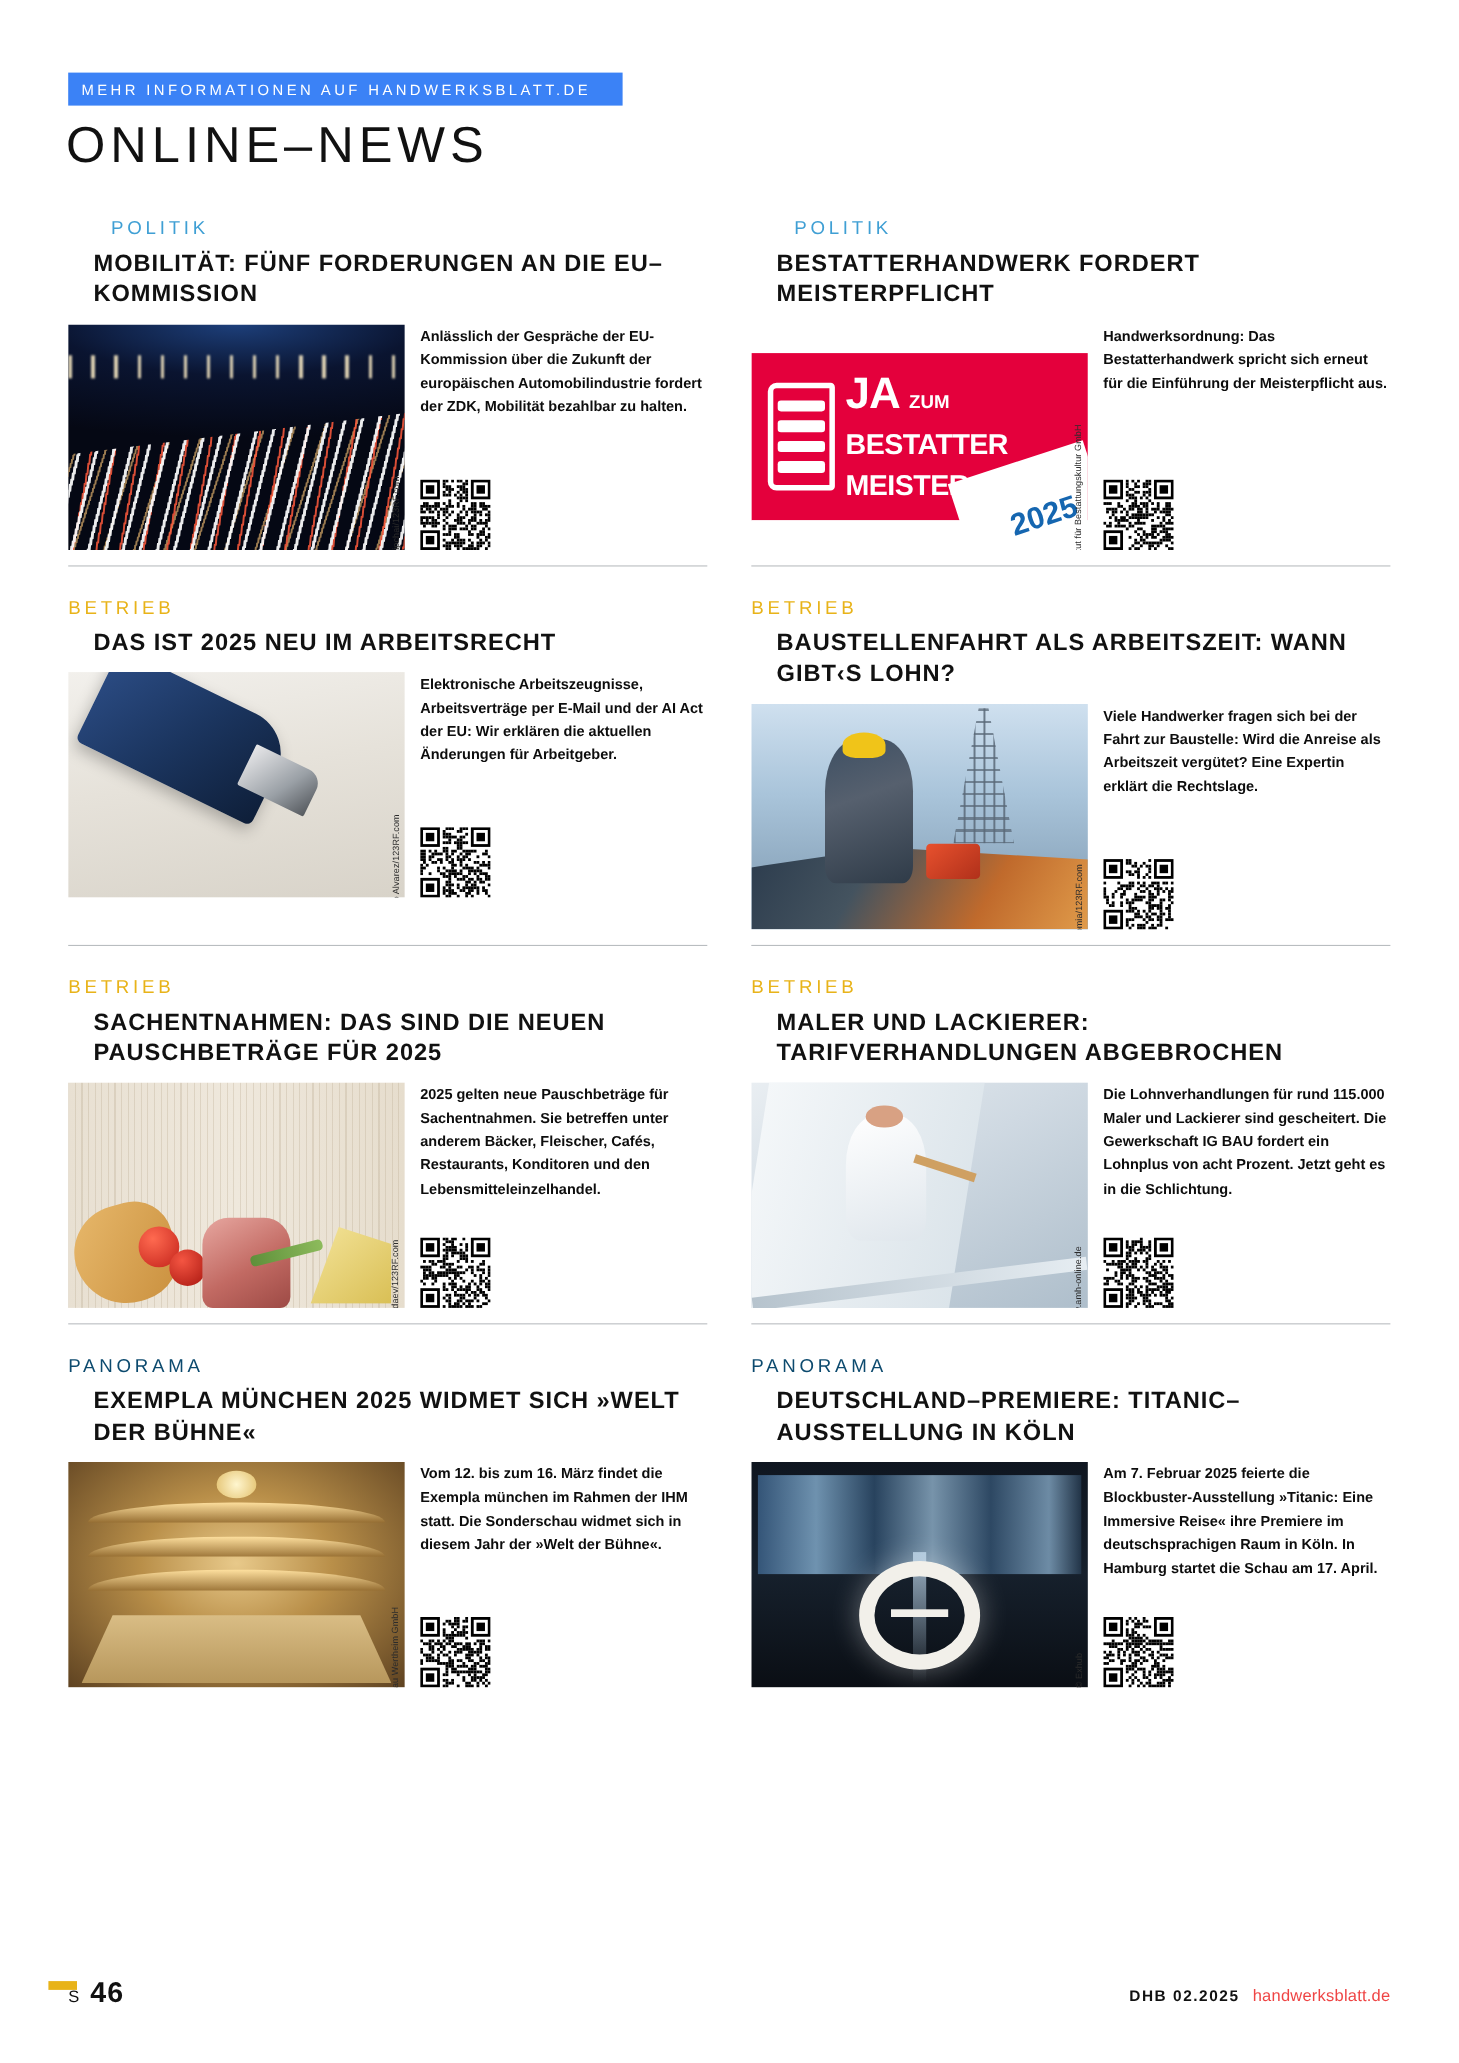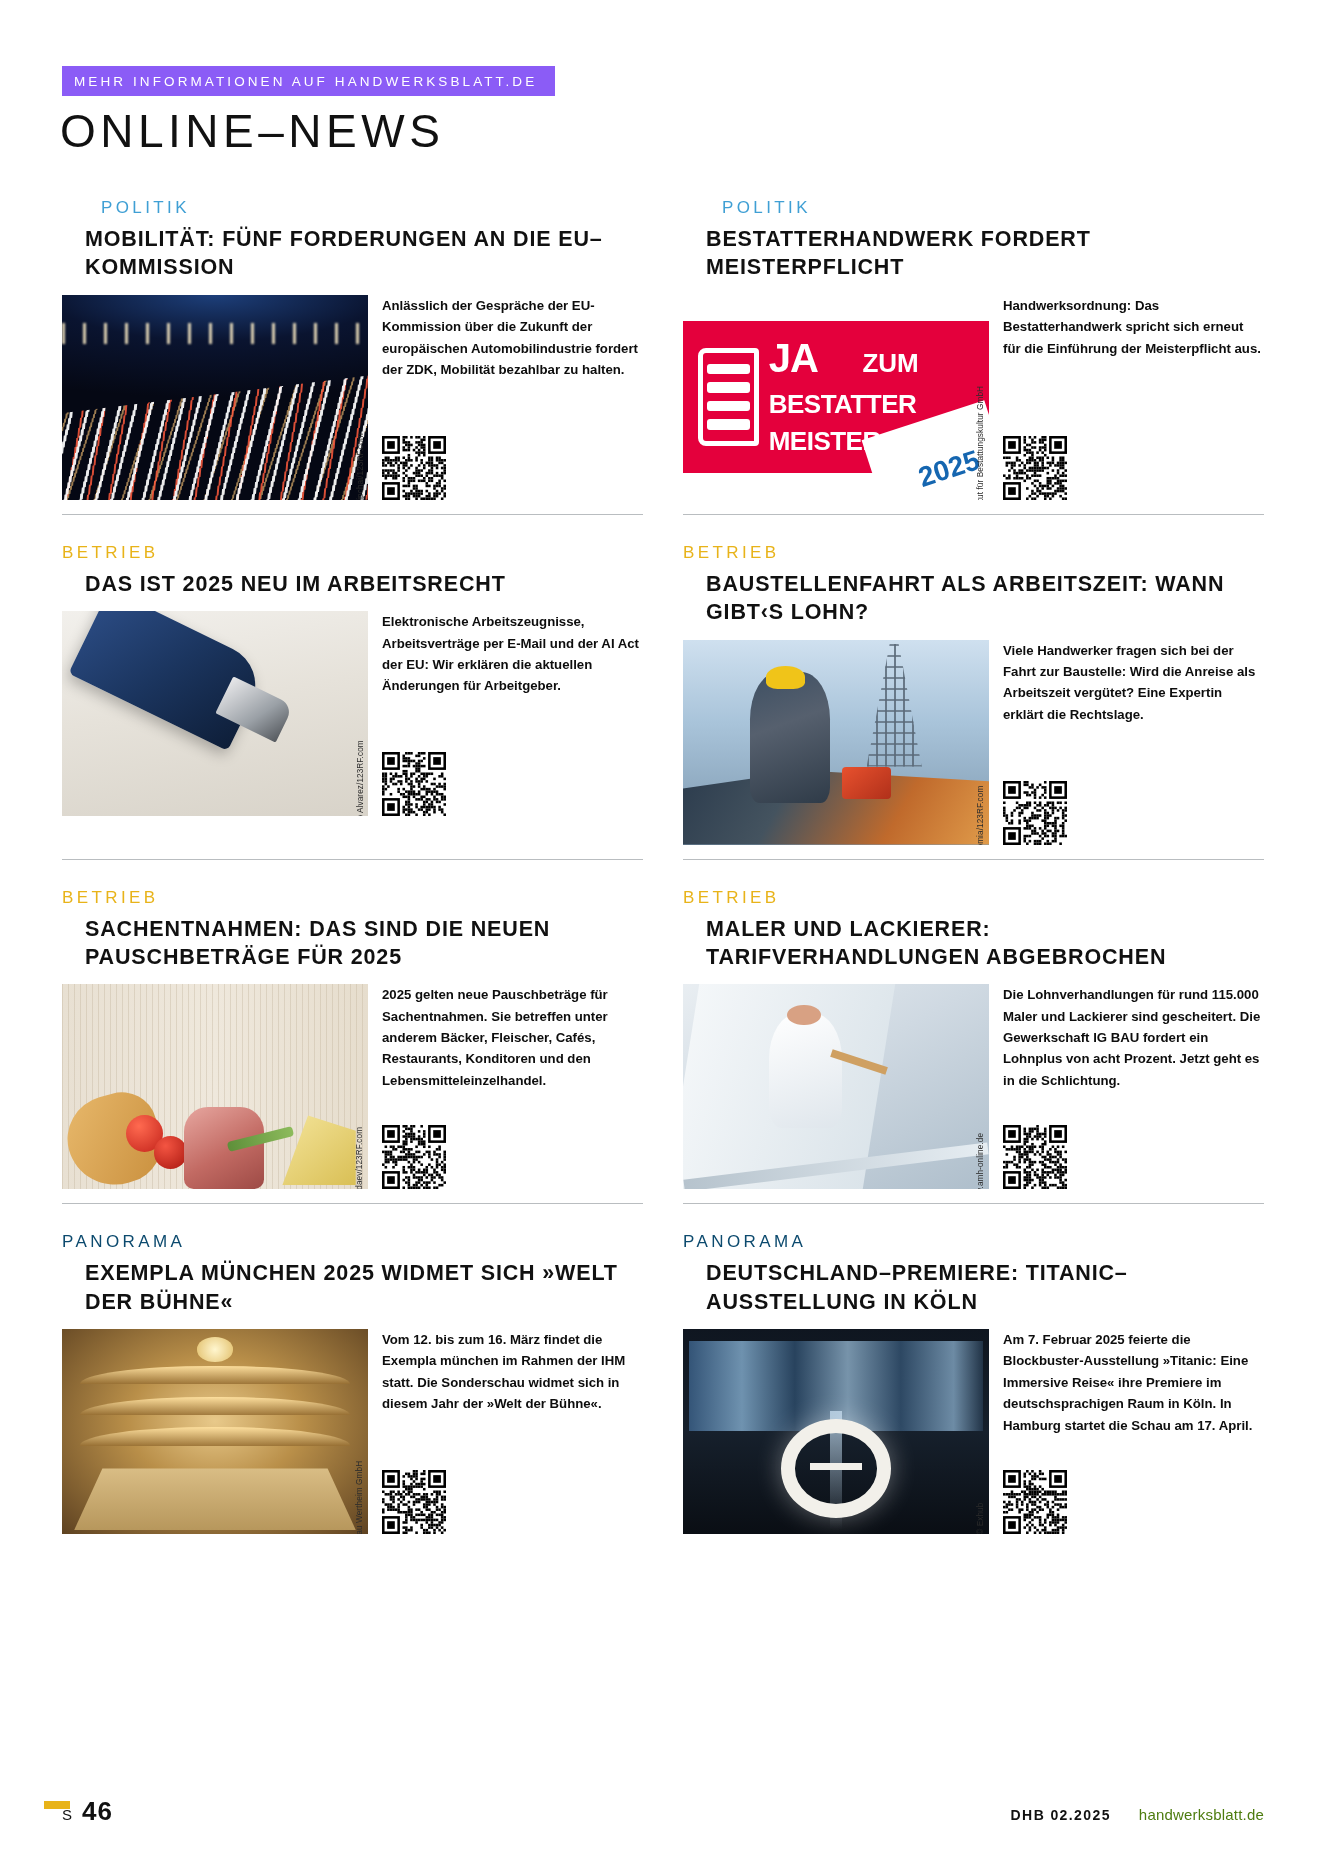--- a/index.html
+++ b/index.html
@@ -18,22 +18,22 @@
     background: #fff;
     overflow: hidden;
   }
 
   
   .kicker-bar {
     position: absolute;
     left: 62px;
     top: 66px;
     height: 30px;
-    background: #8b5cf6;
-    padding: 0 18px 0 12px;
+    background: #3b82f6;
+    padding: 0 29px 0 12px;
     display: flex;
     align-items: center;
   }
   .kicker-bar span {
     color: #ffffff;
     font-size: 13.5px;
     letter-spacing: 3.1px;
     font-weight: 400;
     font-family: "Liberation Sans", sans-serif;
   }
@@ -200,21 +200,21 @@
   }
   .ph-ja .thumbs i:nth-child(1){ top:12%; }
   .ph-ja .thumbs i:nth-child(2){ top:33%; }
   .ph-ja .thumbs i:nth-child(3){ top:54%; }
   .ph-ja .thumbs i:nth-child(4){ top:75%; }
   .ph-ja .t1 {
     position:absolute; left:28%; top:20%;
     color:#fff; font-weight:bold; font-size:40px; letter-spacing:-1px;
     font-family:"Liberation Sans", sans-serif;
   }
-  .ph-ja .t1 small { font-size:26px; letter-spacing:0;margin-left:36px; }
+  .ph-ja .t1 small { font-size:17px; letter-spacing:0; }
   .ph-ja .t2 {
     position:absolute; left:28%; top:46%;
     color:#fff; font-weight:bold; font-size:26px; letter-spacing:-.5px;
     font-family:"Liberation Sans", sans-serif;
   }
   .ph-ja .t3 {
     position:absolute; left:28%; top:64%;
     color:#fff; font-weight:bold; font-size:26px; letter-spacing:-.5px;
     font-family:"Liberation Sans", sans-serif;
   }
@@ -409,23 +409,22 @@
   .footer-right {
     position:absolute; right:62px; bottom:52px;
     display:flex; align-items:baseline; gap:12px;
   }
   .footer-right .issue {
     font-size:14px; font-weight:bold; letter-spacing:1.4px; color:#111;
     font-family:"Liberation Sans", sans-serif;
     text-align:center;
   }
   .footer-right .site {
-    font-size:15px; color:#4d7c0f; letter-spacing:.2px;
+    font-size:15px; color:#ef4444; letter-spacing:.2px;
     font-family:"Liberation Sans", sans-serif;
-    margin-left:16px;
   }
 </style>
 </head>
 <body>
 
 <div class="page">
 
   <div class="kicker-bar">
     <span>MEHR INFORMATIONEN AUF HANDWERKSBLATT.DE</span>
   </div>

